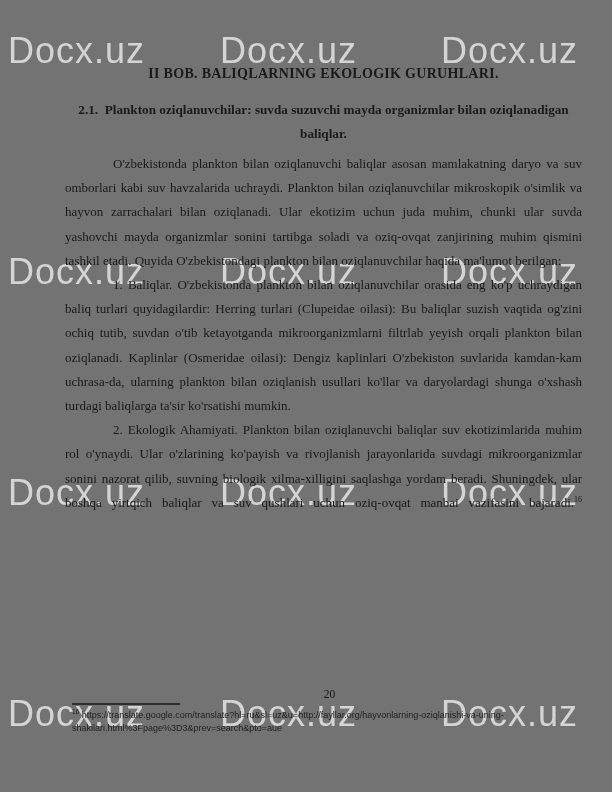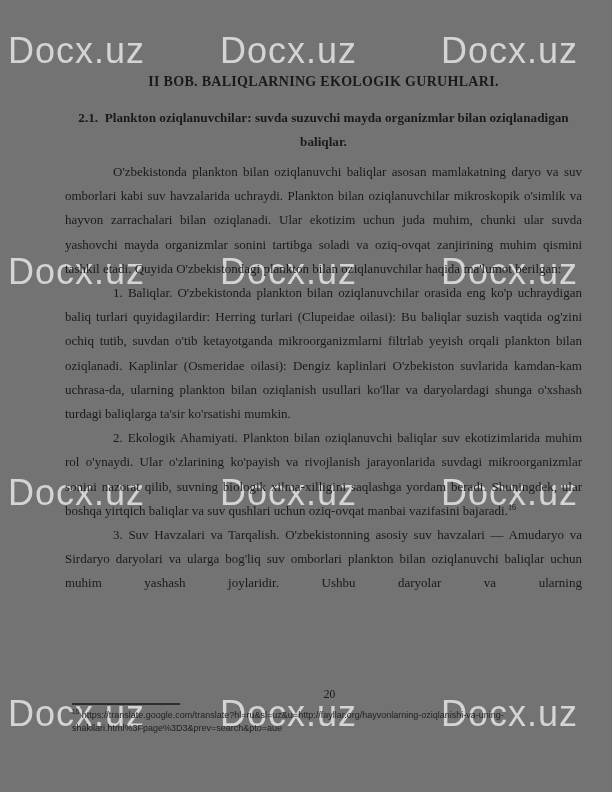--- a/index.html
+++ b/index.html
@@ -41,21 +41,21 @@
   
   .content {
     position: absolute;
     z-index: 1;
     left: 65px;
     top: 57px;
     width: 517px;
     color: #1a1a1a;
   }
   .chapter-title {
-    margin: 16px;
+    margin: 8px;
     font-weight: bold;
     font-size: 14px;
     line-height: 17px;
     text-align: center;
     letter-spacing: 0.3px;
   }
   .section-heading {
     margin: 16px 0 0 0;
     font-weight: bold;
     font-size: 13.2px;
@@ -137,21 +137,20 @@
   </div>
 
   <div class="content">
     <h1 class="chapter-title">II BOB. BALIQLARNING EKOLOGIK GURUHLARI.</h1>
     <h2 class="section-heading">2.1.&nbsp; Plankton oziqlanuvchilar: suvda suzuvchi mayda organizmlar bilan oziqlanadigan baliqlar.</h2>
 
     <div class="body-text">
       <p><span>O'zbekistonda plankton bilan oziqlanuvchi baliqlar asosan mamlakatning daryo va suv omborlari kabi suv havzalarida uchraydi. Plankton bilan oziqlanuvchilar mikroskopik o'simlik va hayvon zarrachalari bilan oziqlanadi. Ular ekotizim uchun juda muhim, chunki ular suvda yashovchi mayda organizmlar sonini tartibga soladi va oziq-ovqat zanjirining muhim qismini tashkil etadi. Quyida O'zbekistondagi plankton bilan oziqlanuvchilar haqida ma'lumot berilgan:</span></p>
       <p><span>1. Baliqlar. O'zbekistonda plankton bilan oziqlanuvchilar orasida eng ko'p uchraydigan baliq turlari quyidagilardir: Herring turlari (Clupeidae oilasi): Bu baliqlar suzish vaqtida og'zini ochiq tutib, suvdan o'tib ketayotganda mikroorganizmlarni filtrlab yeyish orqali plankton bilan oziqlanadi. Kaplinlar (Osmeridae oilasi): Dengiz kaplinlari O'zbekiston suvlarida kamdan-kam uchrasa-da, ularning plankton bilan oziqlanish usullari ko'llar va daryolardagi shunga o'xshash turdagi baliqlarga ta'sir ko'rsatishi mumkin.</span></p>
       <p><span>2. Ekologik Ahamiyati. Plankton bilan oziqlanuvchi baliqlar suv ekotizimlarida muhim rol o'ynaydi. Ular o'zlarining ko'payish va rivojlanish jarayonlarida suvdagi mikroorganizmlar sonini nazorat qilib, suvning biologik xilma-xilligini saqlashga yordam beradi. Shuningdek, ular boshqa yirtqich baliqlar va suv qushlari uchun oziq-ovqat manbai vazifasini bajaradi.</span><sup class="fn-ref">16</sup></p>
-      <p><span>3. Suv Havzalari va Tarqalish. O'zbekistonning asosiy suv havzalari — Amudaryo va Sirdaryo daryolari va ularga bog'liq suv omborlari plankton bilan oziqlanuvchi baliqlar uchun muhim yashash joylaridir. Ushbu daryolar va ularning</span></p>
     </div>
   </div>
 
   <div class="footnote-area">
     <div class="footnote-rule"></div>
     <div class="footnote-text"><sup class="fn-marker">16</sup> <span>https://translate.google.com/translate?hl=ru&amp;sl=uz&amp;u=http://fayllar.org/hayvonlarning-oziqlanishi-va-uning-shakllari.html%3Fpage%3D3&amp;prev=search&amp;pto=aue</span></div>
   </div>
 
   <div class="page-number">20</div>
 

